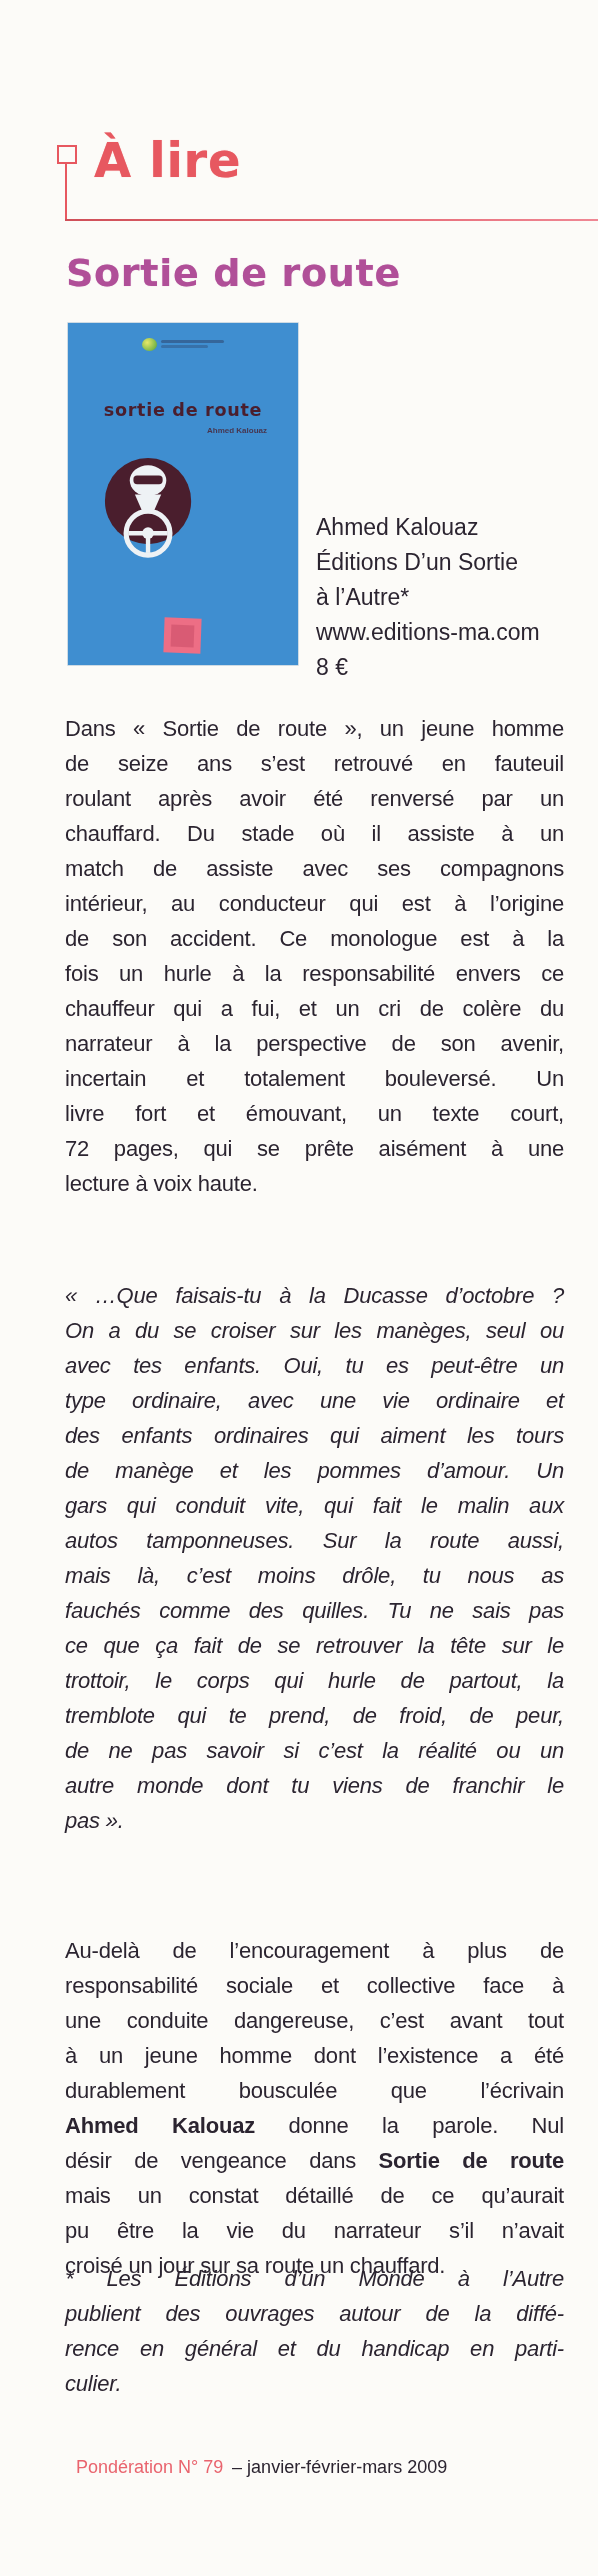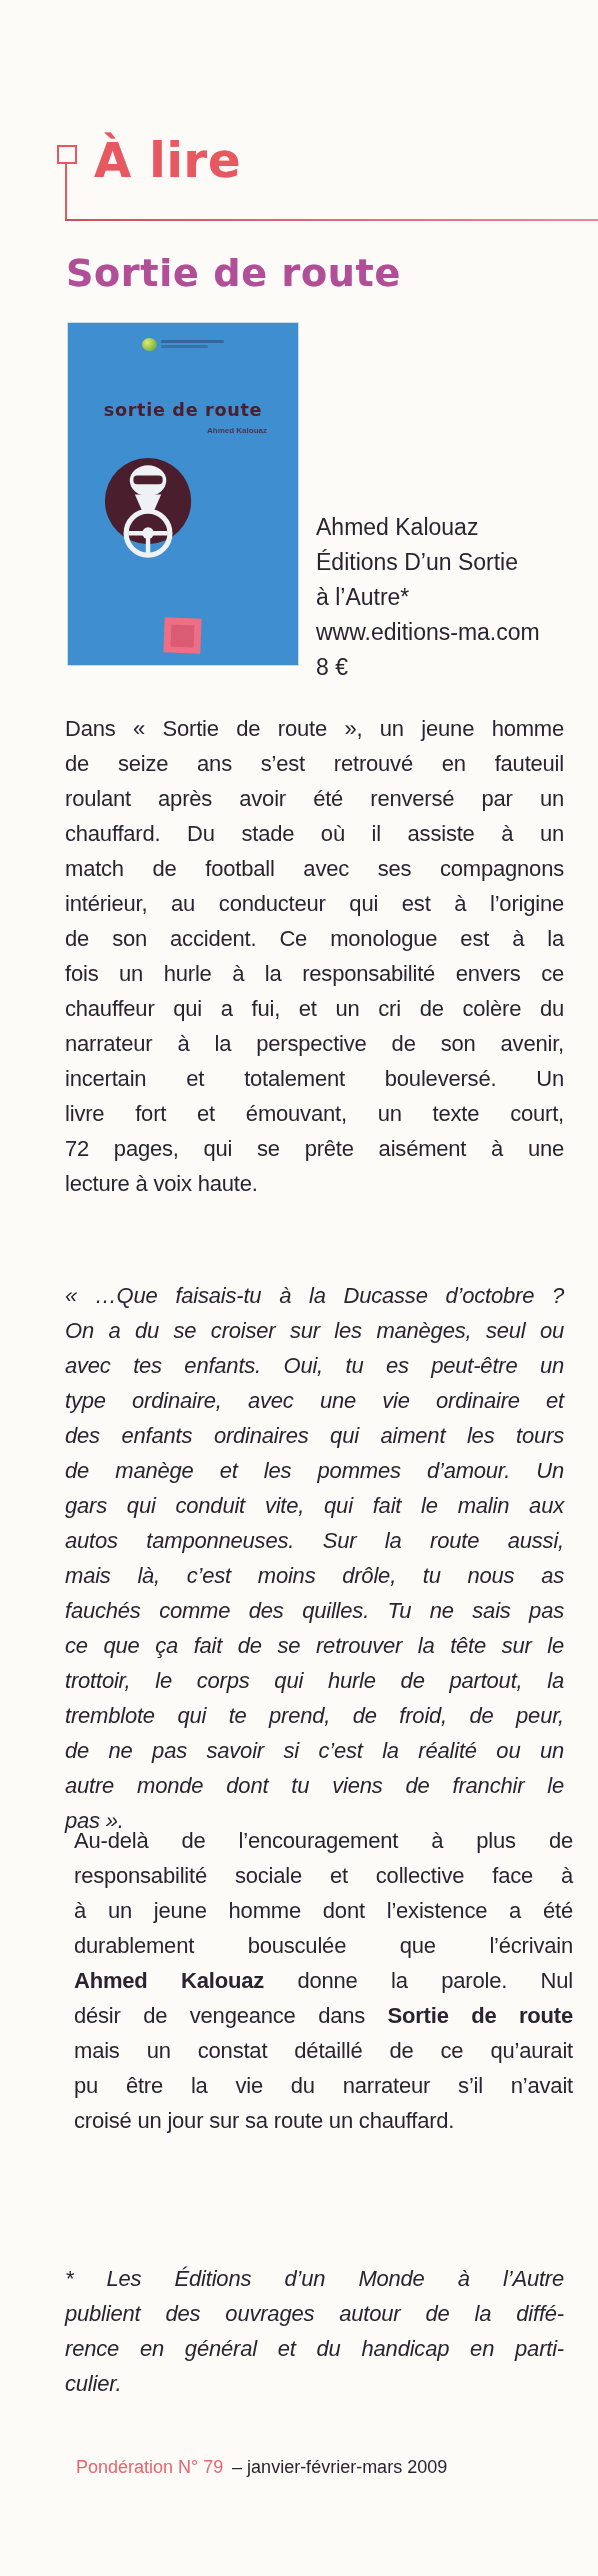--- a/index.html
+++ b/index.html
@@ -93,21 +93,21 @@
   .para.italic{font-style:italic;}
   .para .line{
     height:35px;line-height:35px;font-size:22px;letter-spacing:-0.2px;
     text-align:justify;text-align-last:justify;
     color:var(--body_ink);
   }
   .para .line.last{text-align-last:left;}
   .para .line b{font-weight:700;}
   .p0{top:711px;}
   .p1{top:1278px;}
-  .p2{top:1823px;margin-left:9px;}
+  .p2{top:1933px;}
   .p3{top:2261px;}
   
   .footer{
     position:absolute;left:76px;top:2450px;
     font-size:18px;line-height:35px;white-space:nowrap;
   }
   .footer .issue{color:var(--footer_pink);margin-right:8.8px;}
   .footer .date{color:var(--body_ink);}
 </style>
 </head>
@@ -153,21 +153,21 @@
     <div>à l’Autre*</div>
     <div>www.editions-ma.com</div>
     <div>8 €</div>
   </div>
 
   <div class="para p0">
       <div class="line"><span>Dans « Sortie de route », un jeune homme</span></div>
       <div class="line"><span>de seize ans s’est retrouvé en fauteuil</span></div>
       <div class="line"><span>roulant après avoir été renversé par un</span></div>
       <div class="line"><span>chauffard. Du stade où il assiste à un</span></div>
-      <div class="line"><span>match de football avec ses compagnons</span></div>
+      <div class="line"><span>match de assiste avec ses compagnons</span></div>
       <div class="line"><span>intérieur, au conducteur qui est à l’origine</span></div>
       <div class="line"><span>de son accident. Ce monologue est à la</span></div>
       <div class="line"><span>fois un hurle à la responsabilité envers ce</span></div>
       <div class="line"><span>chauffeur qui a fui, et un cri de colère du</span></div>
       <div class="line"><span>narrateur à la perspective de son avenir,</span></div>
       <div class="line"><span>incertain et totalement bouleversé. Un</span></div>
       <div class="line"><span>livre fort et émouvant, un texte court,</span></div>
       <div class="line"><span>72 pages, qui se prête aisément à une</span></div>
       <div class="line last"><span>lecture à voix haute.</span></div>
     </div>
@@ -185,20 +185,21 @@
       <div class="line"><span>ce que ça fait de se retrouver la tête sur le</span></div>
       <div class="line"><span>trottoir, le corps qui hurle de partout, la</span></div>
       <div class="line"><span>tremblote qui te prend, de froid, de peur,</span></div>
       <div class="line"><span>de ne pas savoir si c’est la réalité ou un</span></div>
       <div class="line"><span>autre monde dont tu viens de franchir le</span></div>
       <div class="line last"><span>pas ».</span></div>
     </div>
   <div class="para p2">
       <div class="line"><span>Au-delà de l’encouragement à plus de</span></div>
       <div class="line"><span>responsabilité sociale et collective face à</span></div>
+      <div class="line"><span>une conduite dangereuse, c’est avant tout</span></div>
       <div class="line"><span>à un jeune homme dont l’existence a été</span></div>
       <div class="line"><span>durablement bousculée que l’écrivain</span></div>
       <div class="line"><span></span><b>Ahmed Kalouaz</b><span> donne la parole. Nul</span></div>
       <div class="line"><span>désir de vengeance dans </span><b>Sortie de route</b><span></span></div>
       <div class="line"><span>mais un constat détaillé de ce qu’aurait</span></div>
       <div class="line"><span>pu être la vie du narrateur s’il n’avait</span></div>
       <div class="line last"><span>croisé un jour sur sa route un chauffard.</span></div>
     </div>
   <div class="para p3 italic">
       <div class="line"><span>* Les Éditions d’un Monde à l’Autre</span></div>

